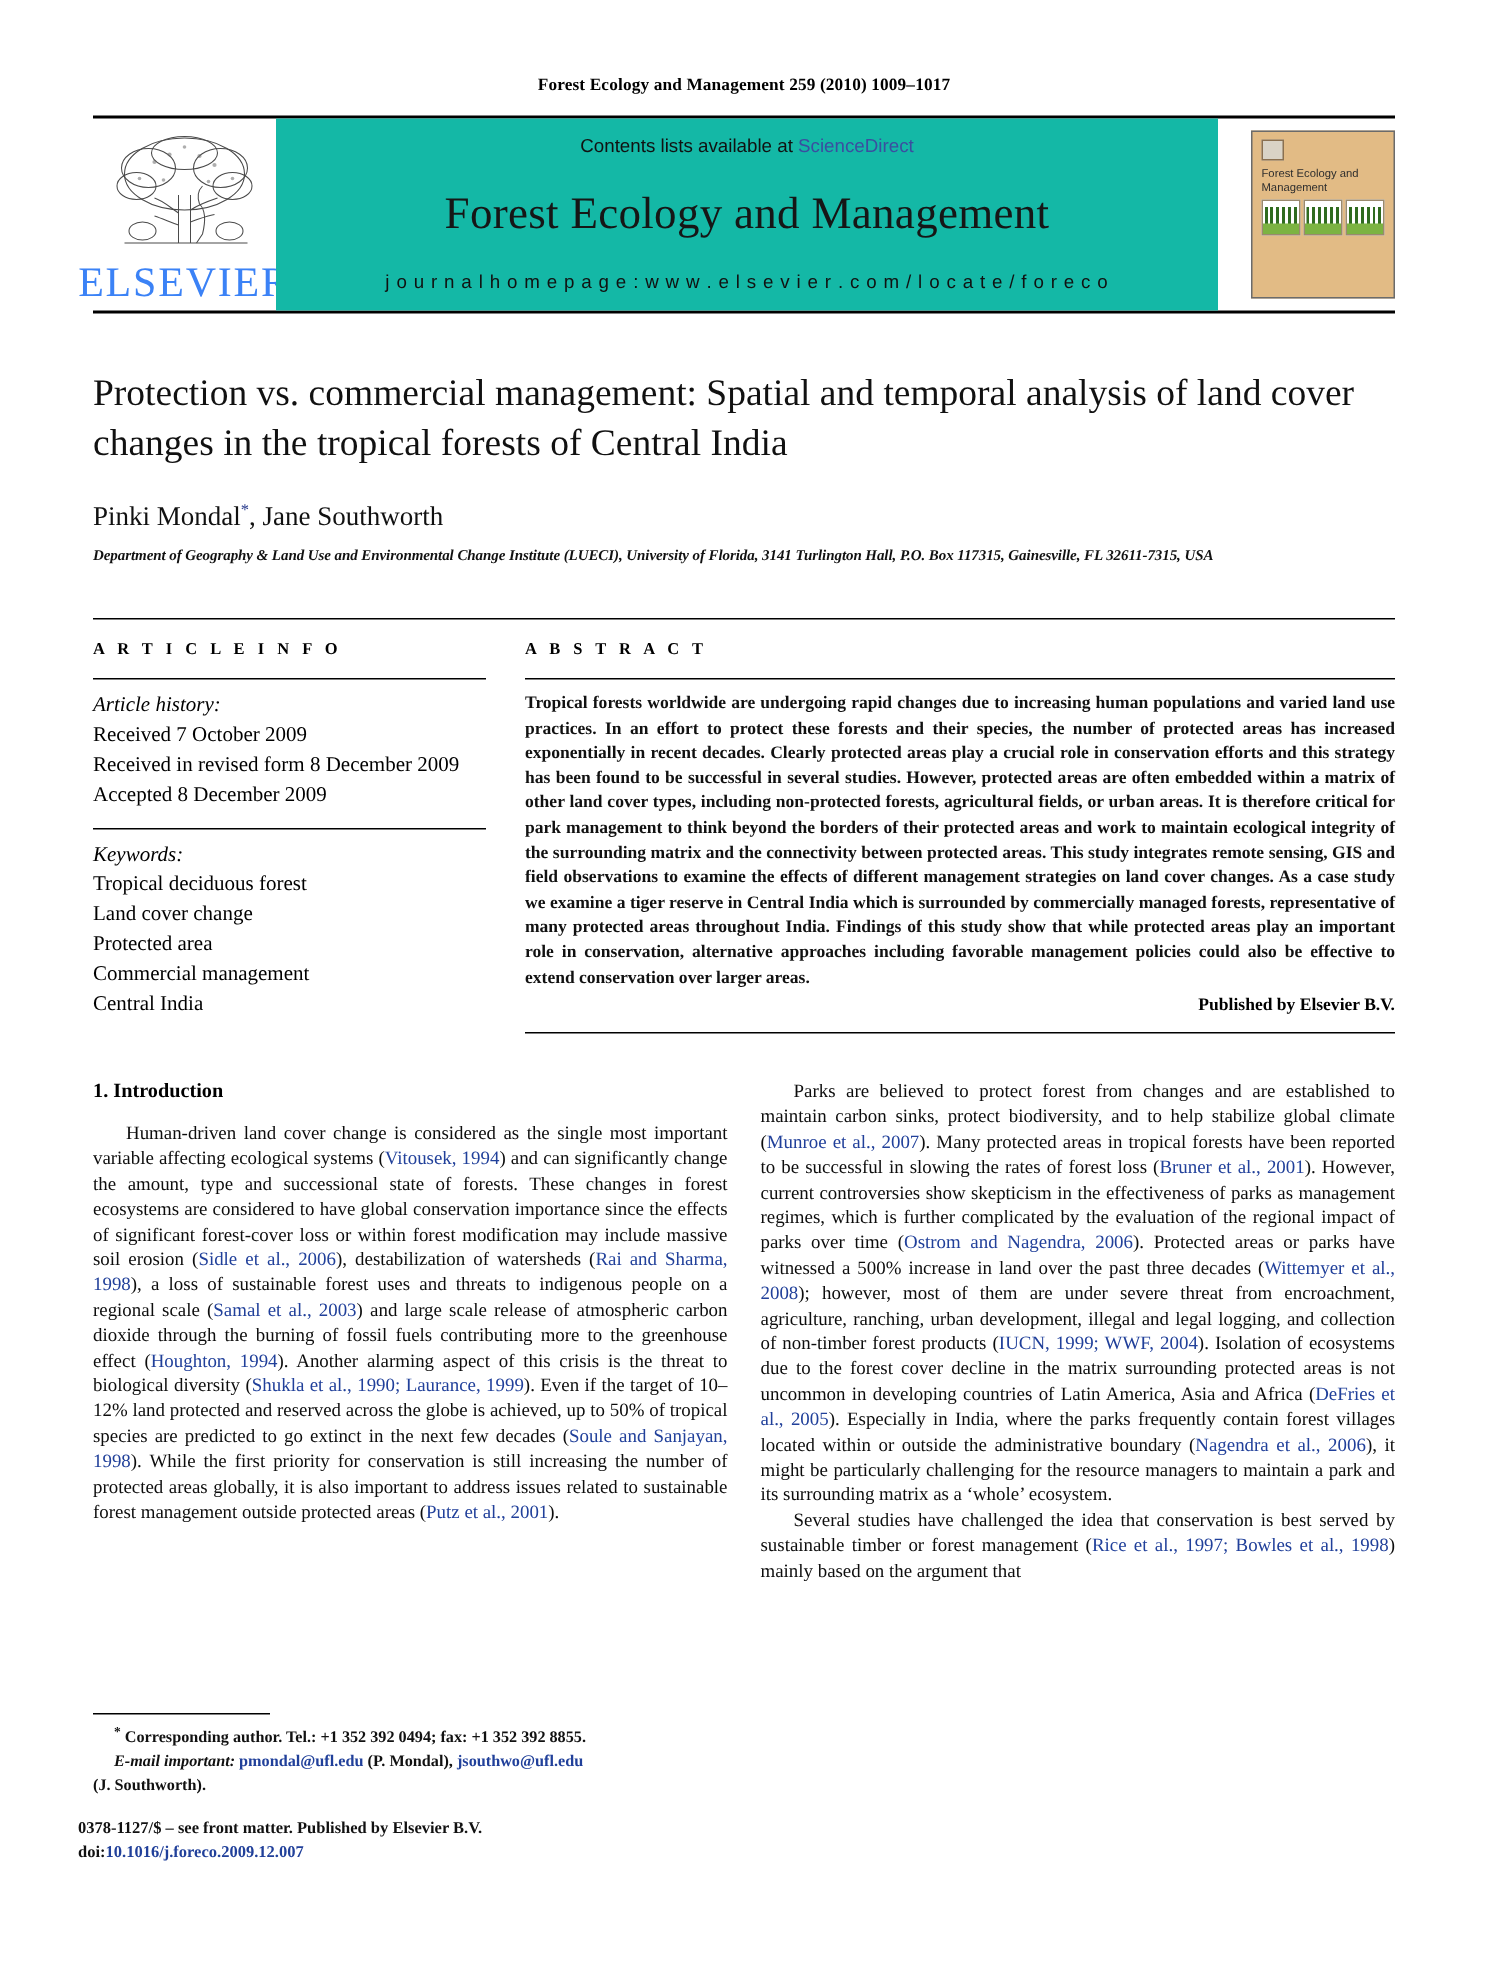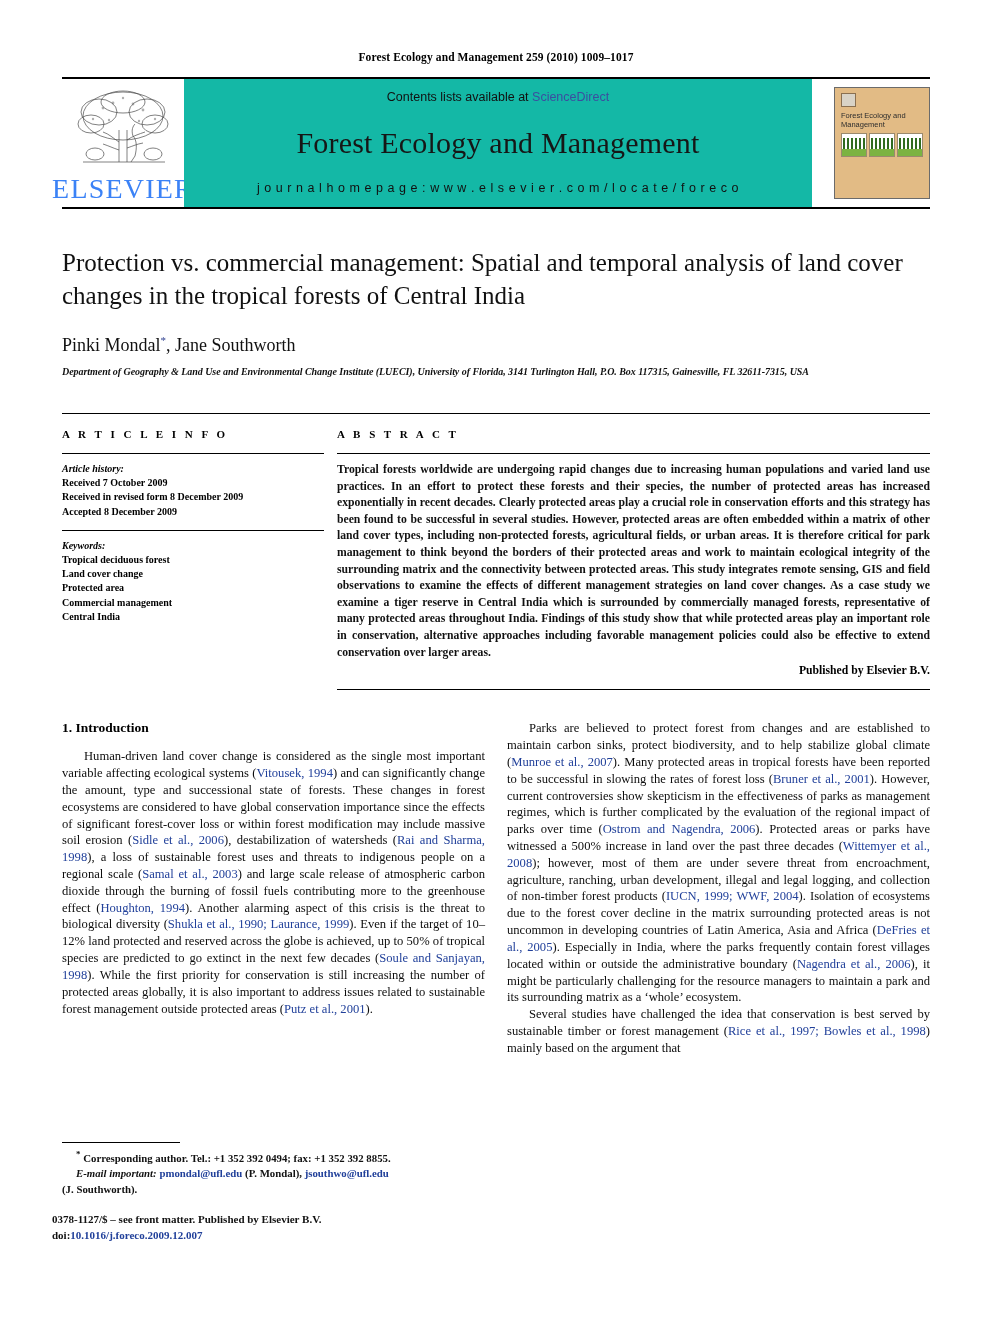--- a/index.html
+++ b/index.html
@@ -160,39 +160,39 @@
     font-weight: bold;
     margin-top: 10px;
     color: #111;
     letter-spacing: -0.05px;
   }
 
   
   .info-abstract {
     margin: 36px 62px 0 62px;
     display: flex;
-    gap: 13px;
+    gap: 26px;
     border-top: 1px solid #000;
     padding-top: 0;
   }
   .col-info { flex: 0 0 262px; }
   .col-abstract { flex: 1 1 auto; }
 
   .sec-label {
     font-family: "Liberation Serif", serif;
     font-size: 11px;
     font-weight: bold;
     letter-spacing: 3px;
     padding-top: 14px;
     margin-bottom: 13px;
   }
   .rule { border-top: 1px solid #000; }
   .rule-thin { border-top: 1px solid #000; }
 
-  .info-group { font-size: 10px; line-height: 1.42; font-weight: bold; }
+  .info-group { font-size: 14px; line-height: 1.42; font-weight: normal; }
   .info-group .ital { font-style: italic; }
   .info-block-1 { padding: 8px 0 11px 0; }
   .info-block-2 { padding: 8px 0 0 0; }
 
   .abstract-body {
     font-size: 11.7px;
     line-height: 1.42;
     text-align: justify;
     font-weight: bold;
     padding-top: 8px;

